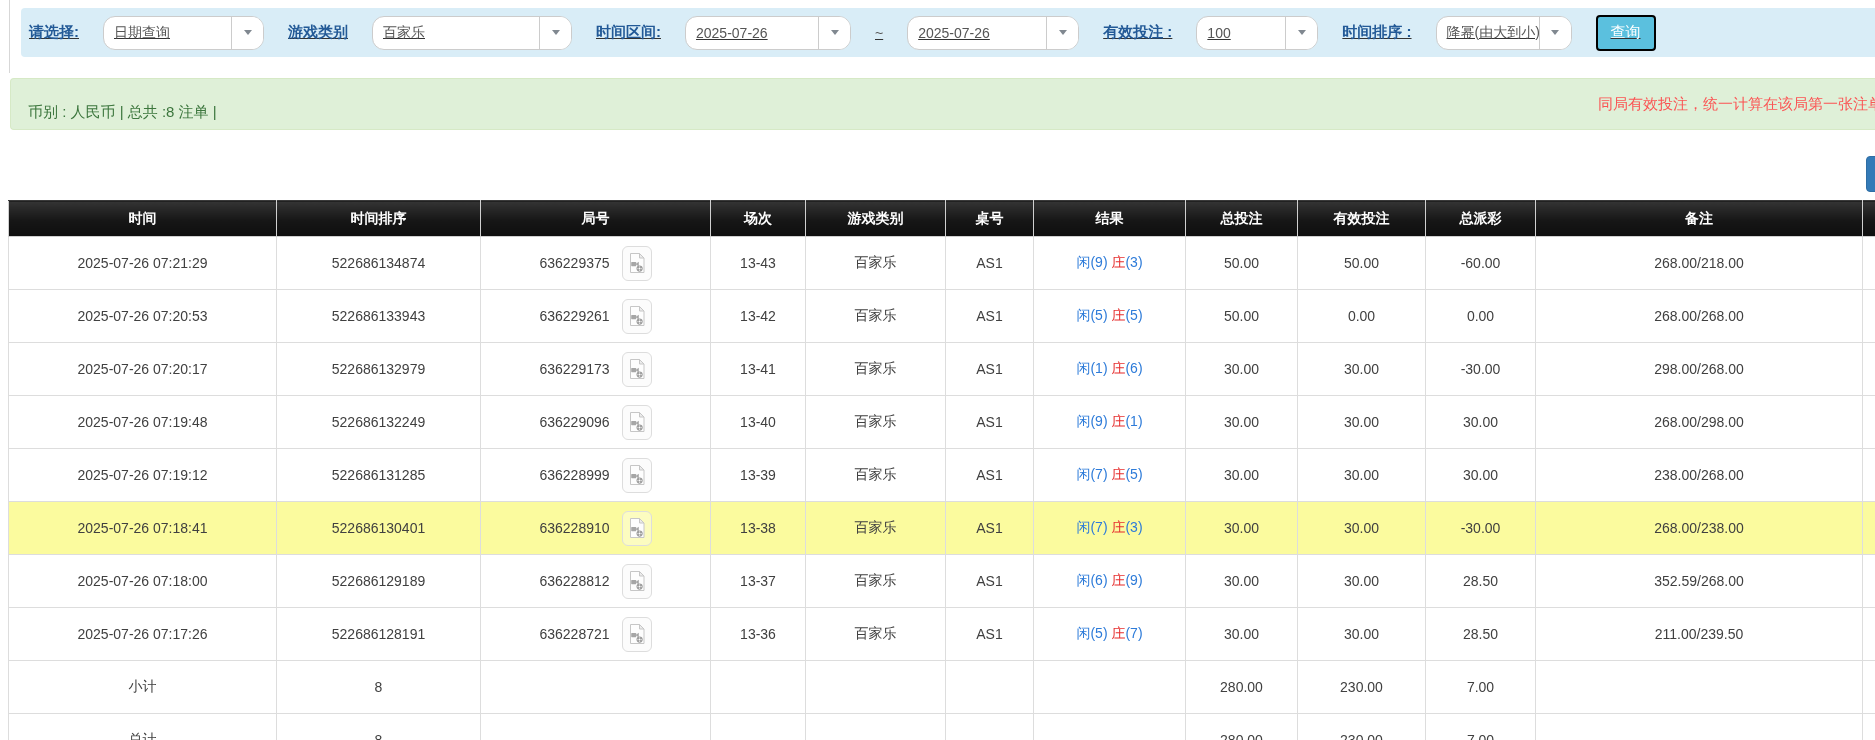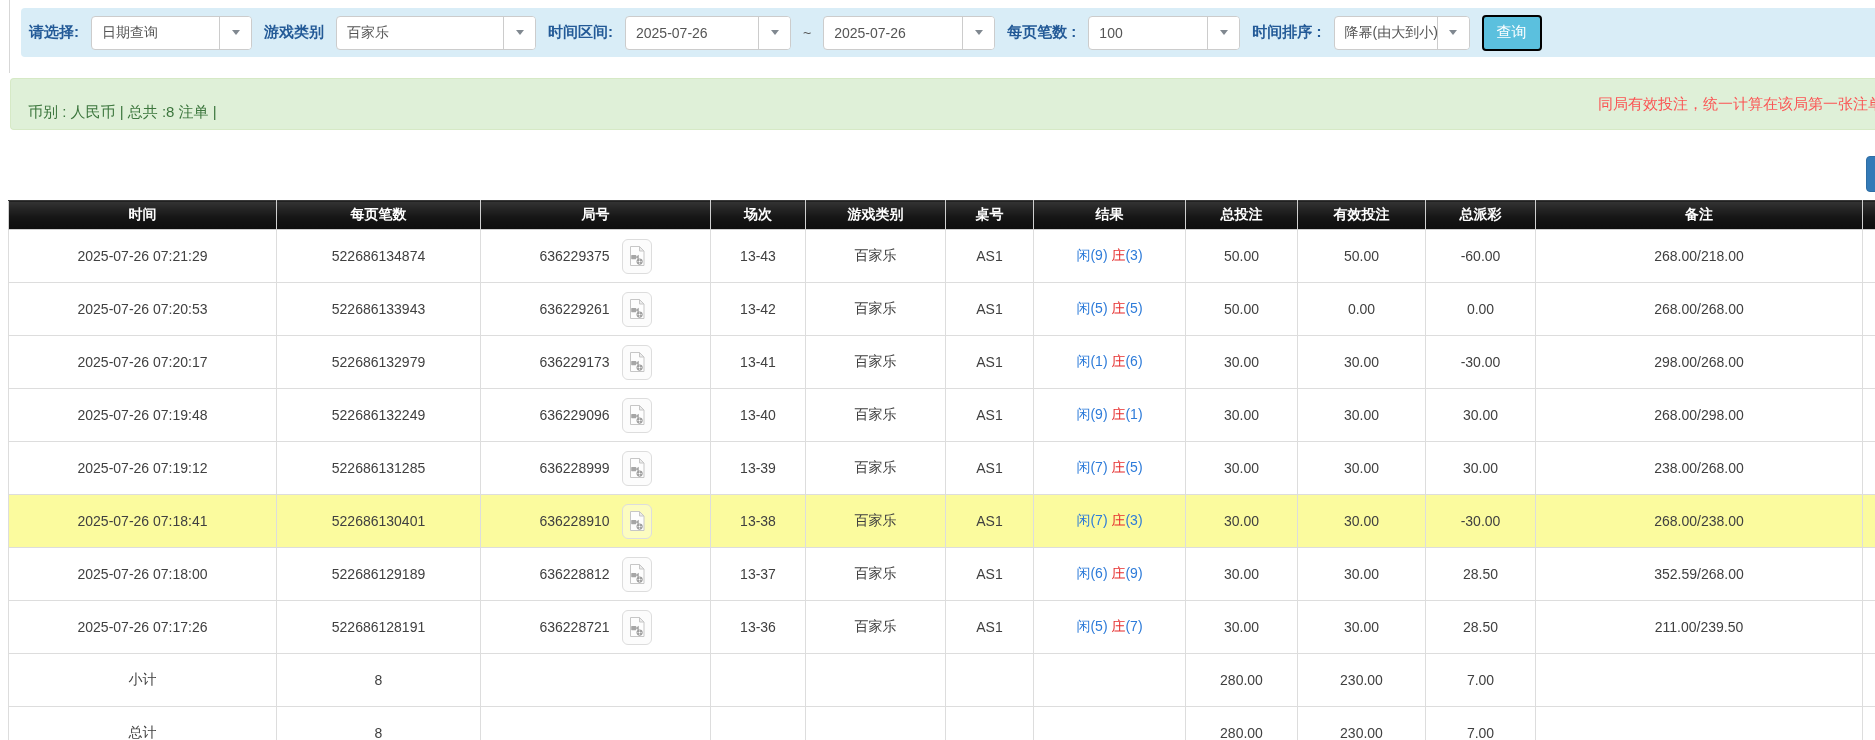--- a/index.html
+++ b/index.html
@@ -7,34 +7,34 @@
   body {
     font-family: "Liberation Sans", "DejaVu Sans", sans-serif;
     background:#fff; position:relative; overflow:hidden; font-size:14px; color:#333;
   }
   .top-left-line { position:absolute; left:9px; top:0; width:1px; height:73px; background:#d7d7d7; }
 
   
   .filter-bar {
     position:absolute; left:21px; top:8px; right:0; height:49px;
     background:#d9edf7; border-radius:4px 0 0 4px;
-    display:flex; align-items:center; gap:12px; padding-left:8px;
+    display:flex; align-items:center; gap:24px; padding-left:8px;text-decoration:underline;
   }
   .flabel { color:#235a97; font-weight:bold; font-size:15px; white-space:nowrap; }
   .select {
-    background:#fff; border:1px solid #ccc; border-radius:4px; height:34px;
+    background:#fff; border:1px solid #ccc; border-radius:12px; height:34px;
     display:flex; align-items:center; overflow:hidden; flex:none; cursor:pointer;
   }
   .select .val { padding:0 10px; font-size:14px; color:#555; flex:1; white-space:nowrap; overflow:hidden; }
   .select .caret-box {
     width:32px; align-self:stretch; border-left:1px solid #ccc;
     display:flex; align-items:center; justify-content:center; background:#fff;
   }
   .caret { width:0; height:0; border-left:4px solid transparent; border-right:4px solid transparent; border-top:5px solid #808890; }
-  .w161{width:161px}.w200{width:200px}.w166{width:166px}.w172{width:172px}.w142{width:152px}.w167{width:136px}
+  .w161{width:161px}.w200{width:200px}.w166{width:166px}.w172{width:172px}.w142{width:122px}.w167{width:136px}
   .tilde { color:#555; font-size:14px; }
   .search-btn {
     background:var(--button-blue,#5bc0de); border:2px solid #000000; color:#fff;
     border-radius:4px; height:36px; padding:0 13px; font-size:15px; cursor:pointer; flex:none;
   }
 
   
   .summary-bar {
     position:absolute; left:10px; top:78px; right:0; height:52px;
     background:#dff0d8; border:1px solid #d6e9c6; border-right:none; border-radius:4px 0 0 4px;
@@ -54,21 +54,21 @@
     position:absolute; left:1866px; top:156px; width:52px; height:36px;
     background:#337ab7; border:1px solid #2e6da4; border-radius:4px; cursor:pointer;
   }
 
   
   table.grid {
     position:absolute; left:8px; top:200px; width:1982px;
     border-collapse:collapse; table-layout:fixed;
   }
   table.grid th {
-    height:29px; background:linear-gradient(180deg,#343434 0%,#161616 55%,#0e0e0e 100%);
+    height:36px; background:linear-gradient(180deg,#343434 0%,#161616 55%,#0e0e0e 100%);
     color:#fff; font-size:14px; font-weight:bold; text-align:center;
     border:1px solid #cfcfcf; border-top:1px solid #3a3a3a;margin-top:8px;
   }
   table.grid td {
     height:53px; text-align:center; vertical-align:middle;
     font-size:14px; color:#404040; border:1px solid #ddd; background:#fff;
   }
   tr.highlight td { background:var(--highlight-yellow,#fbfb9e);margin-left:16px; }
   tr.highlight .icon-btn { background:rgba(255,255,255,.35); }
   .blue-val { color:var(--accent-blue,#337ab7); cursor:pointer; }
@@ -115,21 +115,21 @@
       </span>
   </div>
   <span class="tilde">~</span>
   <div class="select w172">
     <span class="val">2025-07-26</span>
     <span class="caret-box">
         <span class="caret"></span>
       </span>
   </div>
 
-  <span class="flabel">每页笔数 :</span>
+  <span class="flabel">有效投注 :</span>
   <div class="select w142">
     <span class="val">100</span>
     <span class="caret-box">
         <span class="caret"></span>
       </span>
   </div>
 
   <span class="flabel">时间排序 :</span>
   <div class="select w167">
     <span class="val">降幂(由大到小)</span>
@@ -159,21 +159,21 @@
       <col style="width:152px">
       <col style="width:112px">
     <col style="width:128px">
       <col style="width:110px">
       <col style="width:327px">
       <col style="width:128px">
   </colgroup>
   <thead>
     <tr>
       <th>时间</th>
-      <th>每页笔数</th>
+      <th>时间排序</th>
       <th>局号</th>
       <th>场次</th>
       <th>游戏类别</th>
       <th>桌号</th>
       <th>结果</th>
       <th>总投注</th>
       <th>有效投注</th>
       <th>总派彩</th>
       <th>备注</th>
       <th></th>

